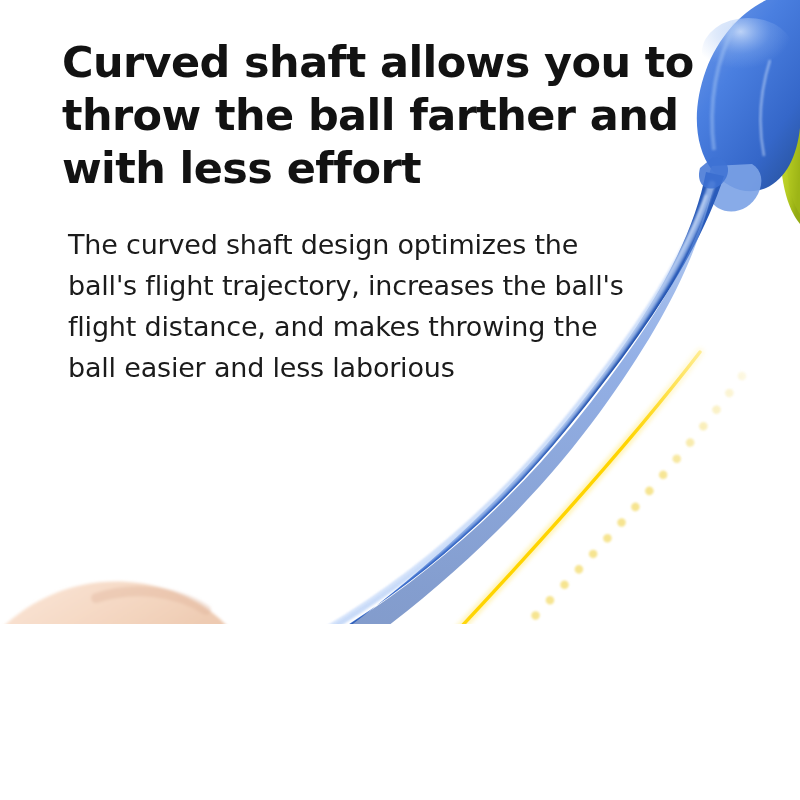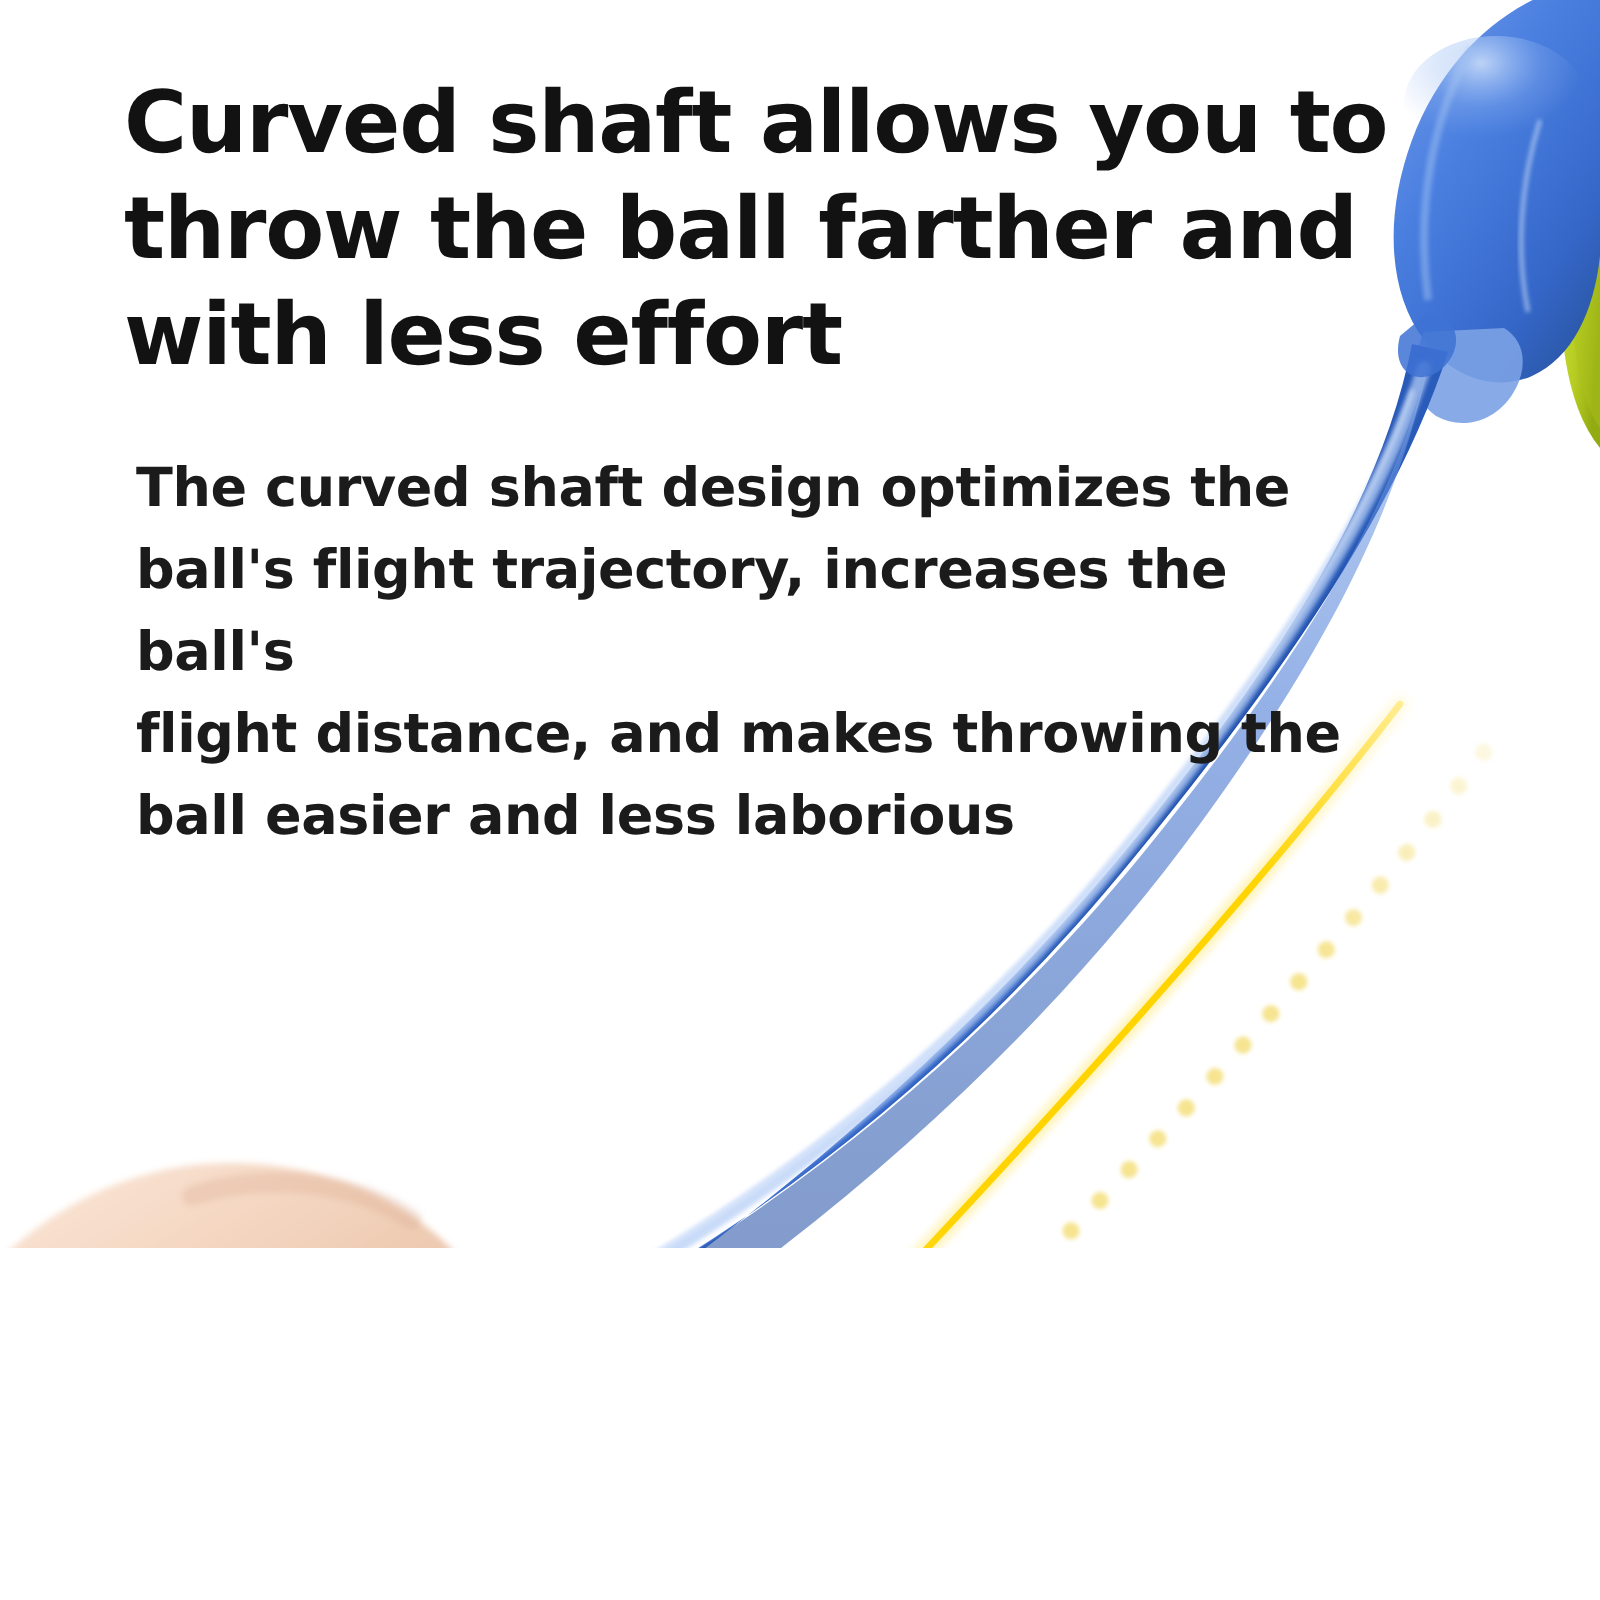--- a/index.html
+++ b/index.html
@@ -50,21 +50,21 @@
     white-space: pre-line;
   }
 
   .body-copy {
     position: absolute;
     left: 68px;
     top: 224px;
     width: 610px;
     margin: 0;
     font-family: "DejaVu Sans", "Liberation Sans", sans-serif;
-    font-weight: 700;
+    font-weight: 400;
     font-size: 27px;
     line-height: 41px;
     letter-spacing: -0.2px;
     color: #1b1b1b;
     white-space: pre-line;
   }
 </style>
 </head>
 <body>
 

